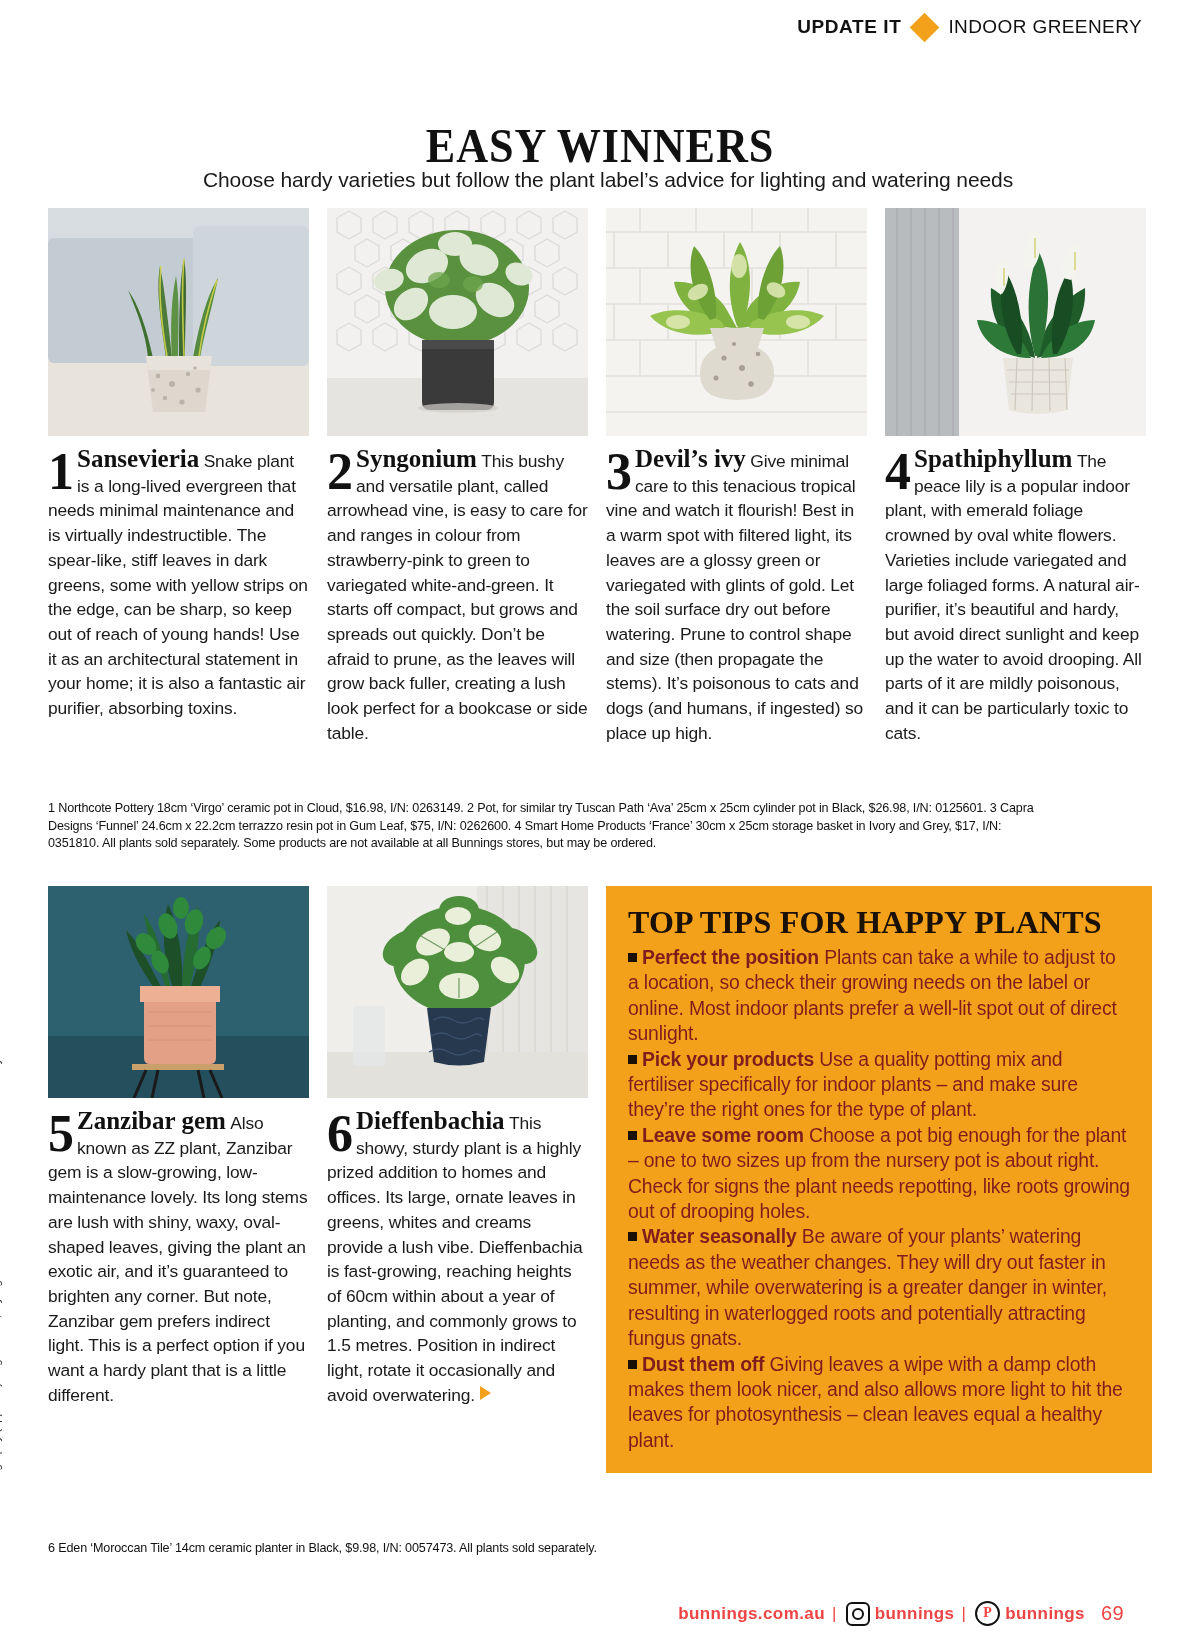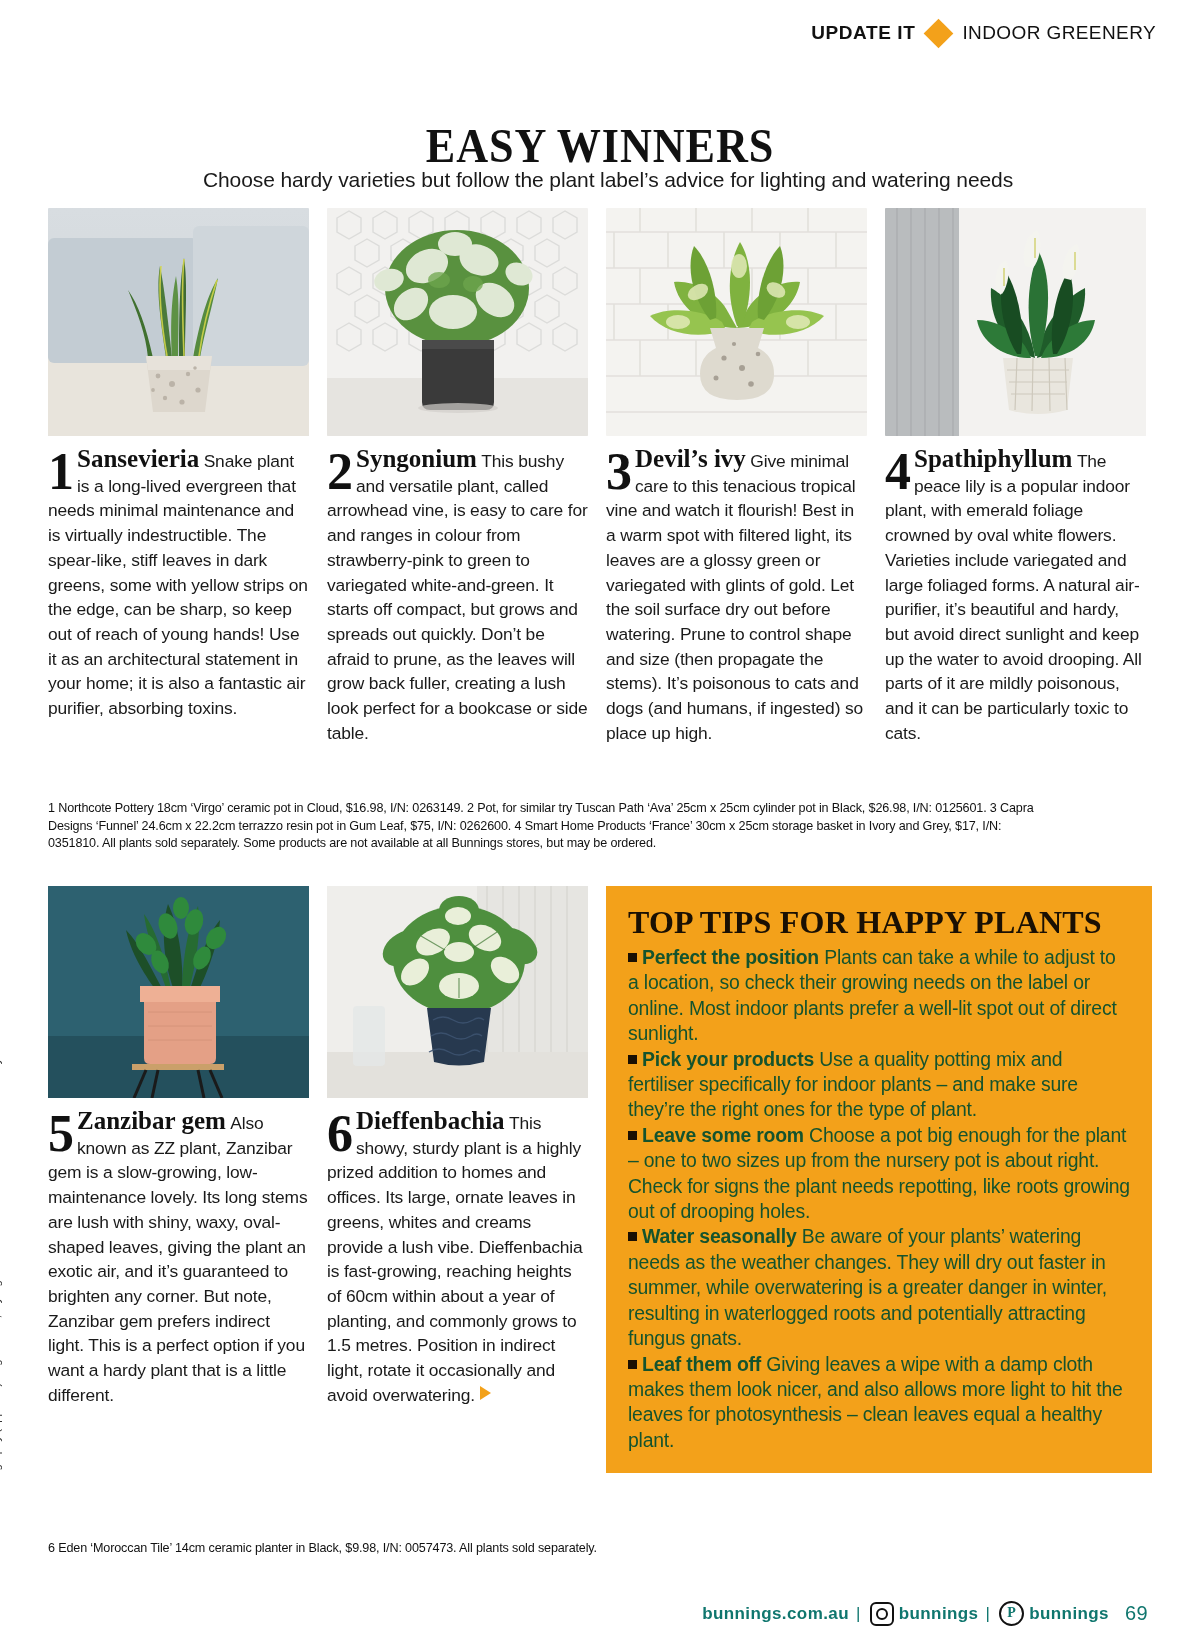--- a/index.html
+++ b/index.html
@@ -10,21 +10,21 @@
     color:#1a1a1a;
     position:relative;
     overflow:hidden;
   }
   .page{position:relative;width:1200px;height:1640px;}
 
   
   .masthead{
     position:absolute;top:10px;left:0;width:1200px;height:34px;
     display:flex;align-items:center;justify-content:flex-end;
-    padding-right:44px;box-sizing:border-box;margin-top:6px;
+    padding-right:58px;box-sizing:border-box;
   }
   .masthead .update{
     font-weight:bold;font-size:19px;letter-spacing:.6px;color:#111;
   }
   .diamond{
     width:21px;height:21px;background:#F3A11A;
     transform:rotate(45deg);margin:0 13px;display:inline-block;
   }
   .masthead .section{
     font-size:19px;letter-spacing:.4px;color:#111;
@@ -92,21 +92,21 @@
     width:546px;background:#F3A11A;box-sizing:border-box;
     padding:18px 22px 20px 22px;color:#171004;
   }
   .tips h2{
     margin:0 0 4px 0;
     font-family:"Liberation Serif", serif;font-weight:bold;
     font-size:32px;letter-spacing:.2px;color:#1a1003;
   }
   .tip{
     font-size:19.4px;line-height:25.4px;letter-spacing:-.2px;margin:0;
-    color:#14532d;
+    color:#7f1d1d;
   }
   .sq{
     display:inline-block;width:9px;height:9px;background:#1a1003;
     margin-right:5px;vertical-align:2px;
   }
   .tip b{font-weight:bold;}
 
   
   .contarrow{
     display:inline-block;width:0;height:0;
@@ -126,22 +126,22 @@
   
   .credits-bot{
     position:absolute;top:1540px;left:48px;width:1000px;
     font-size:12.6px;line-height:17.5px;color:#111;letter-spacing:-.15px;
   }
 
   
   .footer{
     position:absolute;bottom:14px;left:0;width:1200px;
     display:flex;align-items:center;justify-content:flex-end;
-    padding-right:52px;box-sizing:border-box;
-    font-weight:bold;font-size:17px;letter-spacing:.4px;color:#0f766e;
+    padding-right:76px;box-sizing:border-box;
+    font-weight:bold;font-size:17px;letter-spacing:.4px;color:#ef4444;
   }
   .footer .sep{margin:0 7px;font-weight:normal;}
   .ig{
     display:inline-block;width:20px;height:20px;border:2.6px solid #111;
     border-radius:6px;position:relative;margin:0 5px 0 2px;vertical-align:-4px;
   }
   .ig:before{
     content:"";position:absolute;left:50%;top:50%;
     width:8px;height:8px;border:2.4px solid #111;border-radius:50%;
     transform:translate(-50%,-50%);
@@ -447,21 +447,21 @@
       <p class="tip">
         <span class="sq"></span><b>Pick your products</b> <span>Use a quality potting mix and fertiliser specifically for indoor plants – and make sure they’re the right ones for the type of plant.</span>
       </p>
       <p class="tip">
         <span class="sq"></span><b>Leave some room</b> <span>Choose a pot big enough for the plant – one to two sizes up from the nursery pot is about right. Check for signs the plant needs repotting, like roots growing out of drooping holes.</span>
       </p>
       <p class="tip">
         <span class="sq"></span><b>Water seasonally</b> <span>Be aware of your plants’ watering needs as the weather changes. They will dry out faster in summer, while overwatering is a greater danger in winter, resulting in waterlogged roots and potentially attracting fungus gnats.</span>
       </p>
       <p class="tip">
-        <span class="sq"></span><b>Leaf them off</b> <span>Giving leaves a wipe with a damp cloth makes them look nicer, and also allows more light to hit the leaves for photosynthesis – clean leaves equal a healthy plant.</span>
+        <span class="sq"></span><b>Dust them off</b> <span>Giving leaves a wipe with a damp cloth makes them look nicer, and also allows more light to hit the leaves for photosynthesis – clean leaves equal a healthy plant.</span>
       </p>
     </div>
 
   </div>
 
   <div class="vcredit">Photography (opposite) Brigid Arnott, styling Samantha Pointon. Artwork Bridie Mahoney.</div>
 
   <div class="credits-bot">
     <div>6 Eden ‘Moroccan Tile’ 14cm ceramic planter in Black, $9.98, I/N: 0057473. All plants sold separately.</div>
   </div>

